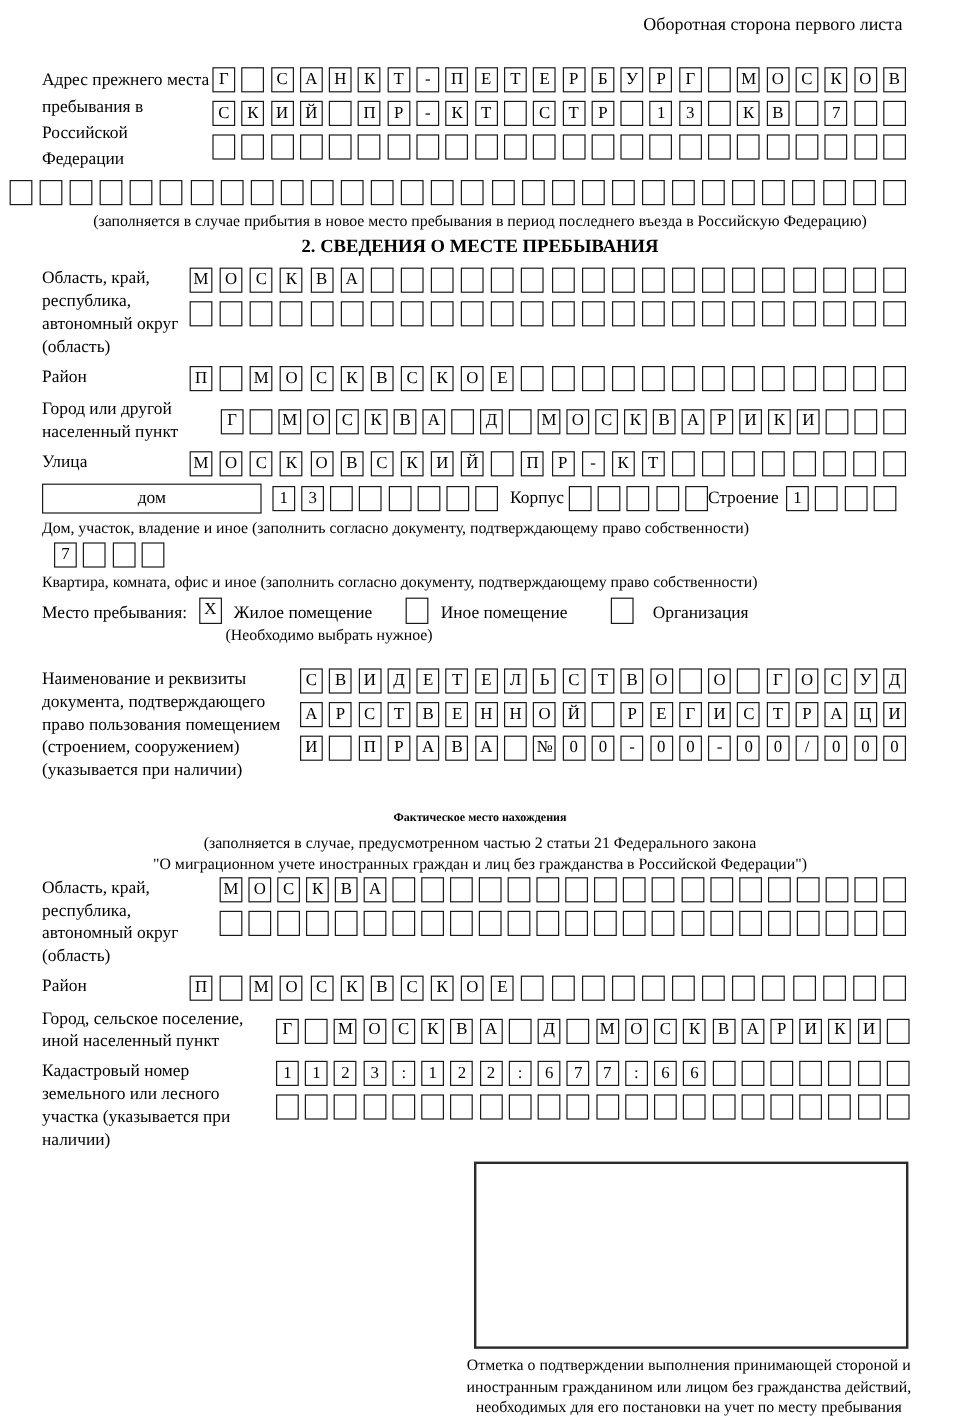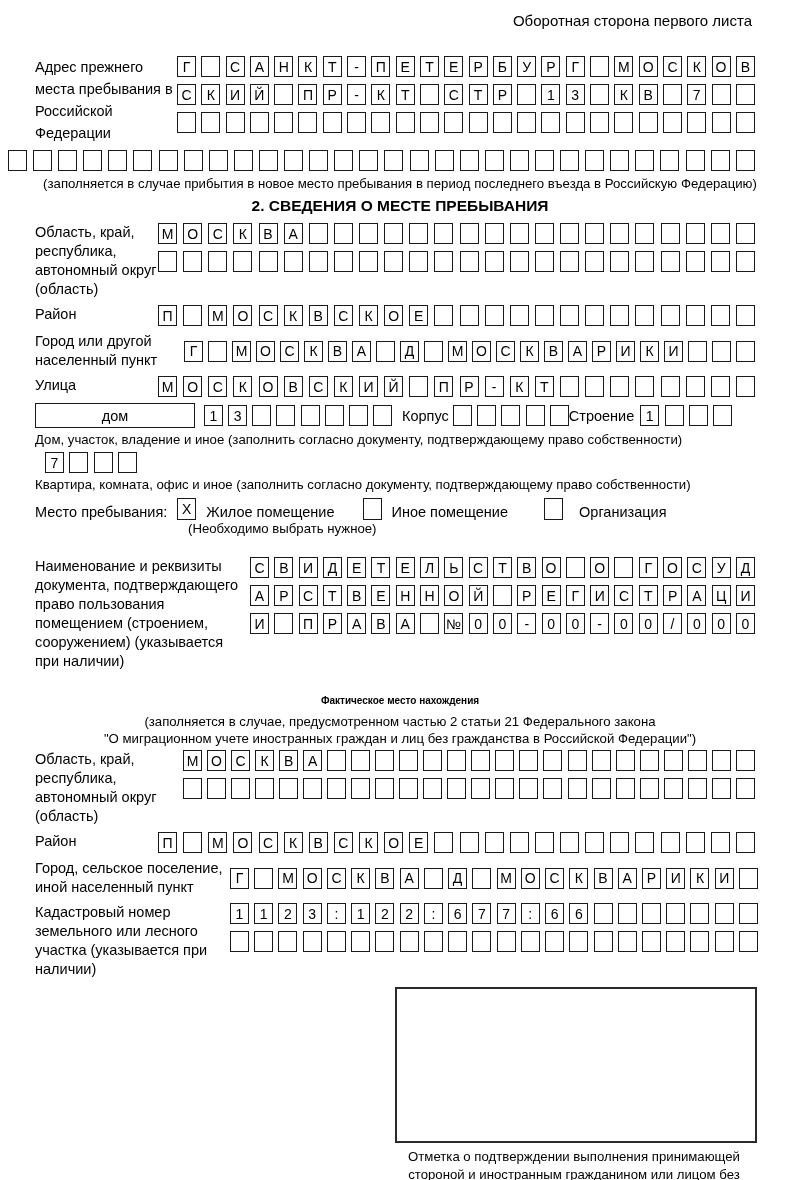--- a/index.html
+++ b/index.html
@@ -1,21 +1,21 @@
 <!DOCTYPE html>
 <html><head>
 <meta charset="utf-8">
 <style>
   html,body{margin:0;padding:0;background:#fff;}
   .page{
     position:relative;
     width:800px;height:1180px;
     box-sizing:border-box;
     padding-top:12px;
-    font-family:Liberation Sans, sans-serif;
+    font-family:Liberation Serif, serif;
     color:#000;
     overflow:hidden;
     background:#fff;
   }
   .hdr{ text-align:right; padding-right:48px; font-size:15px; line-height:18px; }
 
   .field{ display:flex; margin-left:35px; margin-bottom:6px; }
   .field.ai-c{ align-items:center; }
   .lbl{ font-size:14.5px; line-height:19px; flex:0 0 auto; }
   .lbl.lh22{ line-height:22px; }
@@ -44,21 +44,21 @@
   .h2{ text-align:center; font-weight:bold; font-size:15.5px; line-height:19px;
        margin-top:4px; margin-bottom:8px; }
   .h3{ text-align:center; font-weight:bold; font-size:10px; line-height:19px; margin-bottom:3px;margin-top:20px; }
 
   .domrow{ display:flex; align-items:center; margin-left:35px; margin-bottom:3px; }
   .formbox{
     box-sizing:border-box; border:1.5px solid #1a1a1a; height:25px;
     display:flex; align-items:center; justify-content:center;
     font-size:14.5px; background:#fff;
   }
-  .fb-dom{width:160px;} .fb-kv{width:196px;}
+  .fb-dom{width:183px;} .fb-kv{width:196px;}
   .inline-lbl{ font-size:14.5px; }
 
   .chkrow{ display:flex; align-items:flex-end; margin-left:35px; margin-top:5px; }
   .chk{
     width:19px;height:22px;box-sizing:border-box;border:1.5px solid #1a1a1a;
     display:flex;align-items:center;justify-content:center;font-size:14px;
   }
   .chkrow .txt{ font-size:14.5px; }
 
   .note-small{ margin-left:188px; font-size:13.2px; line-height:17px; margin-bottom:20px; }

